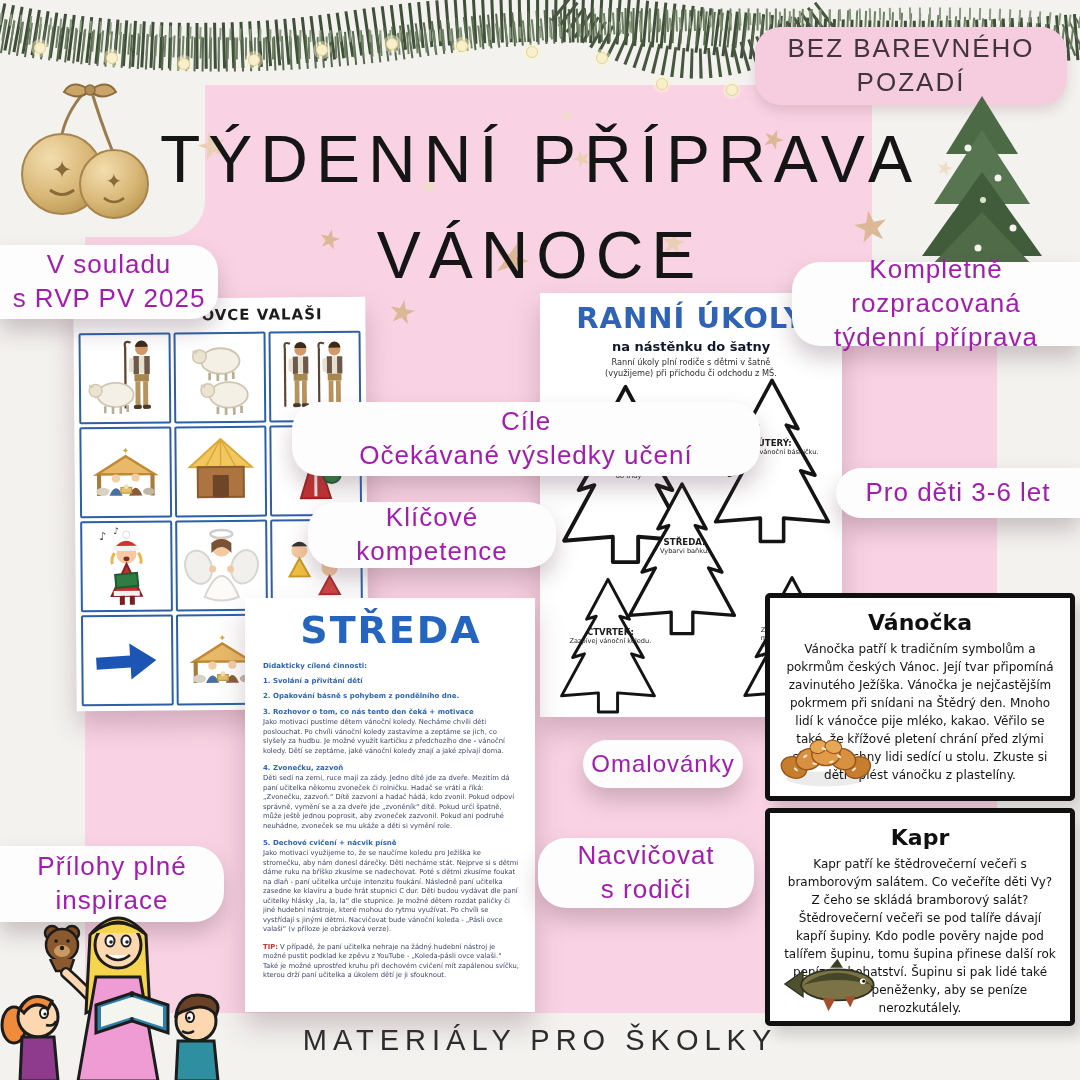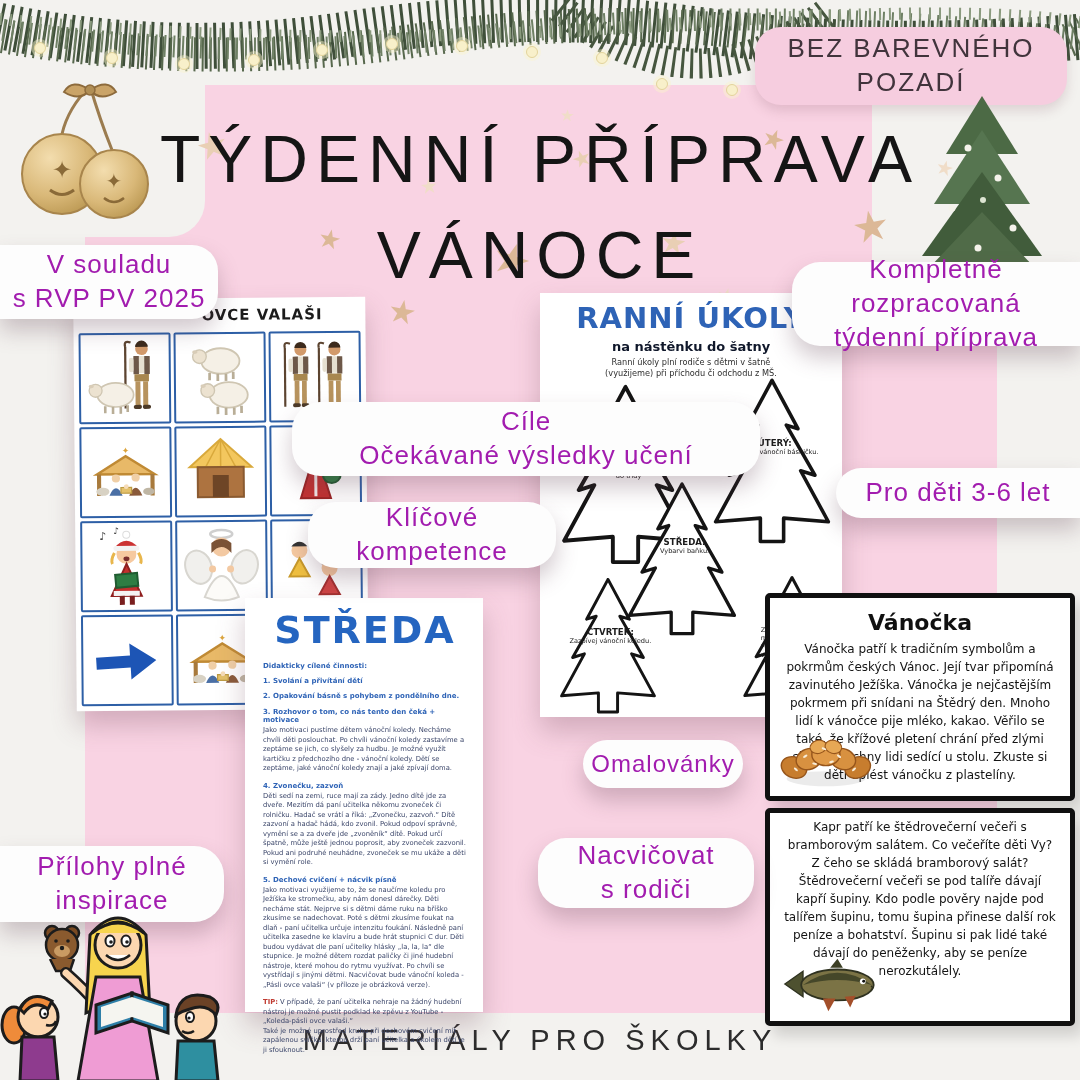--- a/index.html
+++ b/index.html
@@ -57,21 +57,21 @@
     font-family:"DejaVu Sans",sans-serif;font-weight:bold;font-size:13px;}
   .mt-note{position:absolute;left:0;width:100%;top:64px;text-align:center;color:#2f2f2f;
     font-family:"DejaVu Sans",sans-serif;font-size:8.2px;line-height:1.35;}
   .tree{position:absolute;}
   .tree svg{position:absolute;left:0;top:0;width:100%;height:100%;}
   .tree-label{position:absolute;left:16%;right:12%;top:37%;text-align:center;color:#1c1c1c;
     font-family:"DejaVu Sans",sans-serif;z-index:2;}
   .tree-day{font-size:8.6px;font-weight:bold;}
   .tree-task{font-size:6.6px;line-height:1.3;white-space:pre-line;}
 
-  .doc-wed{left:245px;top:598px;width:238px;height:414px;z-index:21;padding:0;}
+  .doc-wed{left:245px;top:598px;width:290px;height:414px;z-index:21;padding:0;}
   .wed-inner{position:absolute;left:18px;right:16px;top:8px;font-family:"DejaVu Sans",sans-serif;}
   .wed-title{text-align:center;color:#2565c0;font-weight:bold;font-size:38px;letter-spacing:2px;margin:2px 0 10px;}
   .wed-intro,.wed-item{color:#2e63b6;font-size:7px;font-weight:bold;margin:7px 0 0;}
   .sec-h{color:#2e63b6;font-size:7px;font-weight:bold;margin:8px 0 2px;}
   .sec-b{color:#3a4569;font-size:6.8px;line-height:1.4;margin:0;}
   .tip{margin-top:8px;font-size:6.8px;line-height:1.4;color:#3a4569;}
   .tip-label{color:#c03a30;font-weight:bold;}
   .pre{white-space:pre-line;}
 
   
@@ -469,20 +469,21 @@
         <ellipse cx="66" cy="28" rx="2.6" ry="1.2" transform="rotate(35 66 28)"></ellipse>
         <ellipse cx="40" cy="36" rx="2.6" ry="1.2" transform="rotate(10 40 36)"></ellipse>
         <ellipse cx="58" cy="34" rx="2.6" ry="1.2" transform="rotate(-15 58 34)"></ellipse>
         <ellipse cx="20" cy="42" rx="2.6" ry="1.2" transform="rotate(40 20 42)"></ellipse>
         <ellipse cx="82" cy="42" rx="2.6" ry="1.2" transform="rotate(-40 82 42)"></ellipse>
       </g>
     </svg>
   </div>
 
   <div class="card card-kapr">
+    <div class="card-title">Kapr</div>
     <div class="card-body">Kapr patří ke štědrovečerní večeři s bramborovým salátem. Co večeříte děti Vy? Z čeho se skládá bramborový salát? Štědrovečerní večeři se pod talíře dávají kapří šupiny. Kdo podle pověry najde pod talířem šupinu, tomu šupina přinese další rok peníze a bohatství. Šupinu si pak lidé také dávají do peněženky, aby se peníze nerozkutálely.</div>
     <svg class="card-art" style="left:6px;bottom:8px;" width="112" height="58" viewBox="0 0 120 64">
       <path d="M8 32 L28 18 L28 46 Z" fill="#4e5130" stroke="#2f3220" stroke-width="1.5"></path>
       <ellipse cx="66" cy="33" rx="40" ry="17" fill="#7b7345" stroke="#2f3220" stroke-width="2"></ellipse>
       <path d="M28 33 Q66 6 104 33 Q66 22 28 33 Z" fill="#3c3f24" opacity="0.85"></path>
       <path d="M50 48 L56 62 L64 48 Z" fill="#a34f2a"></path>
       <path d="M74 46 L80 58 L86 45 Z" fill="#a34f2a"></path>
       <path d="M58 14 L66 4 L72 14 Z" fill="#3c3f24"></path>
       <circle cx="94" cy="29" r="3.2" fill="#ffffff"></circle>
         <circle cx="95" cy="29" r="1.6" fill="#111111"></circle>

